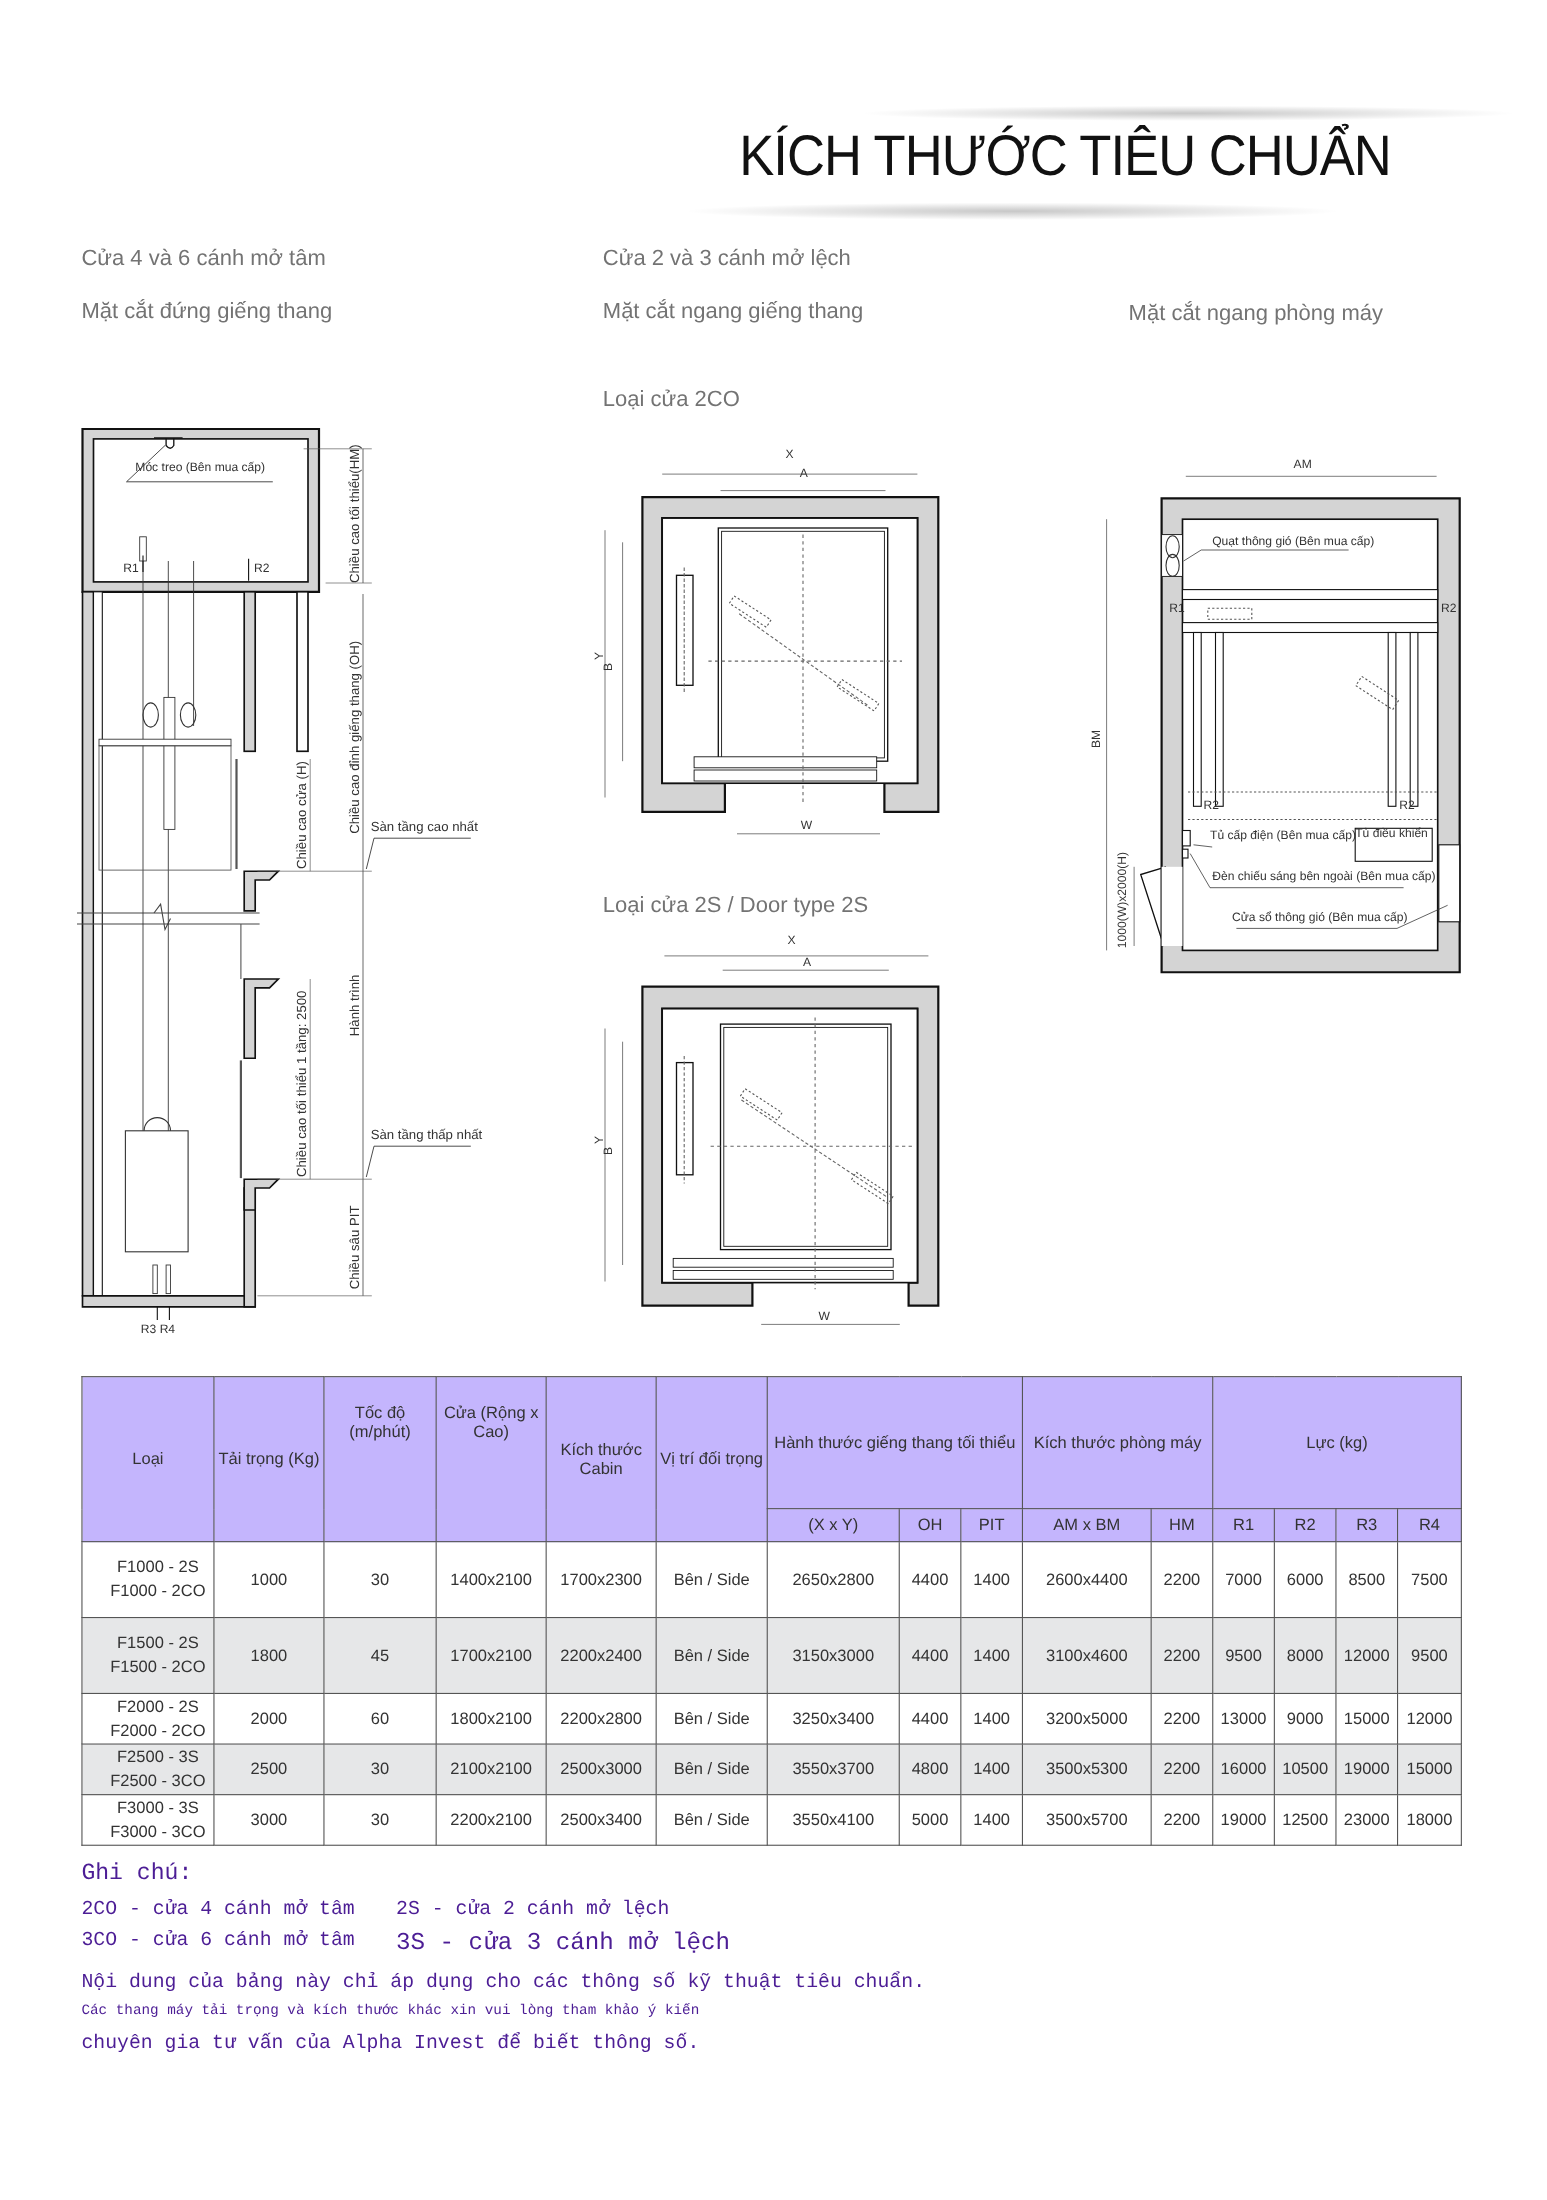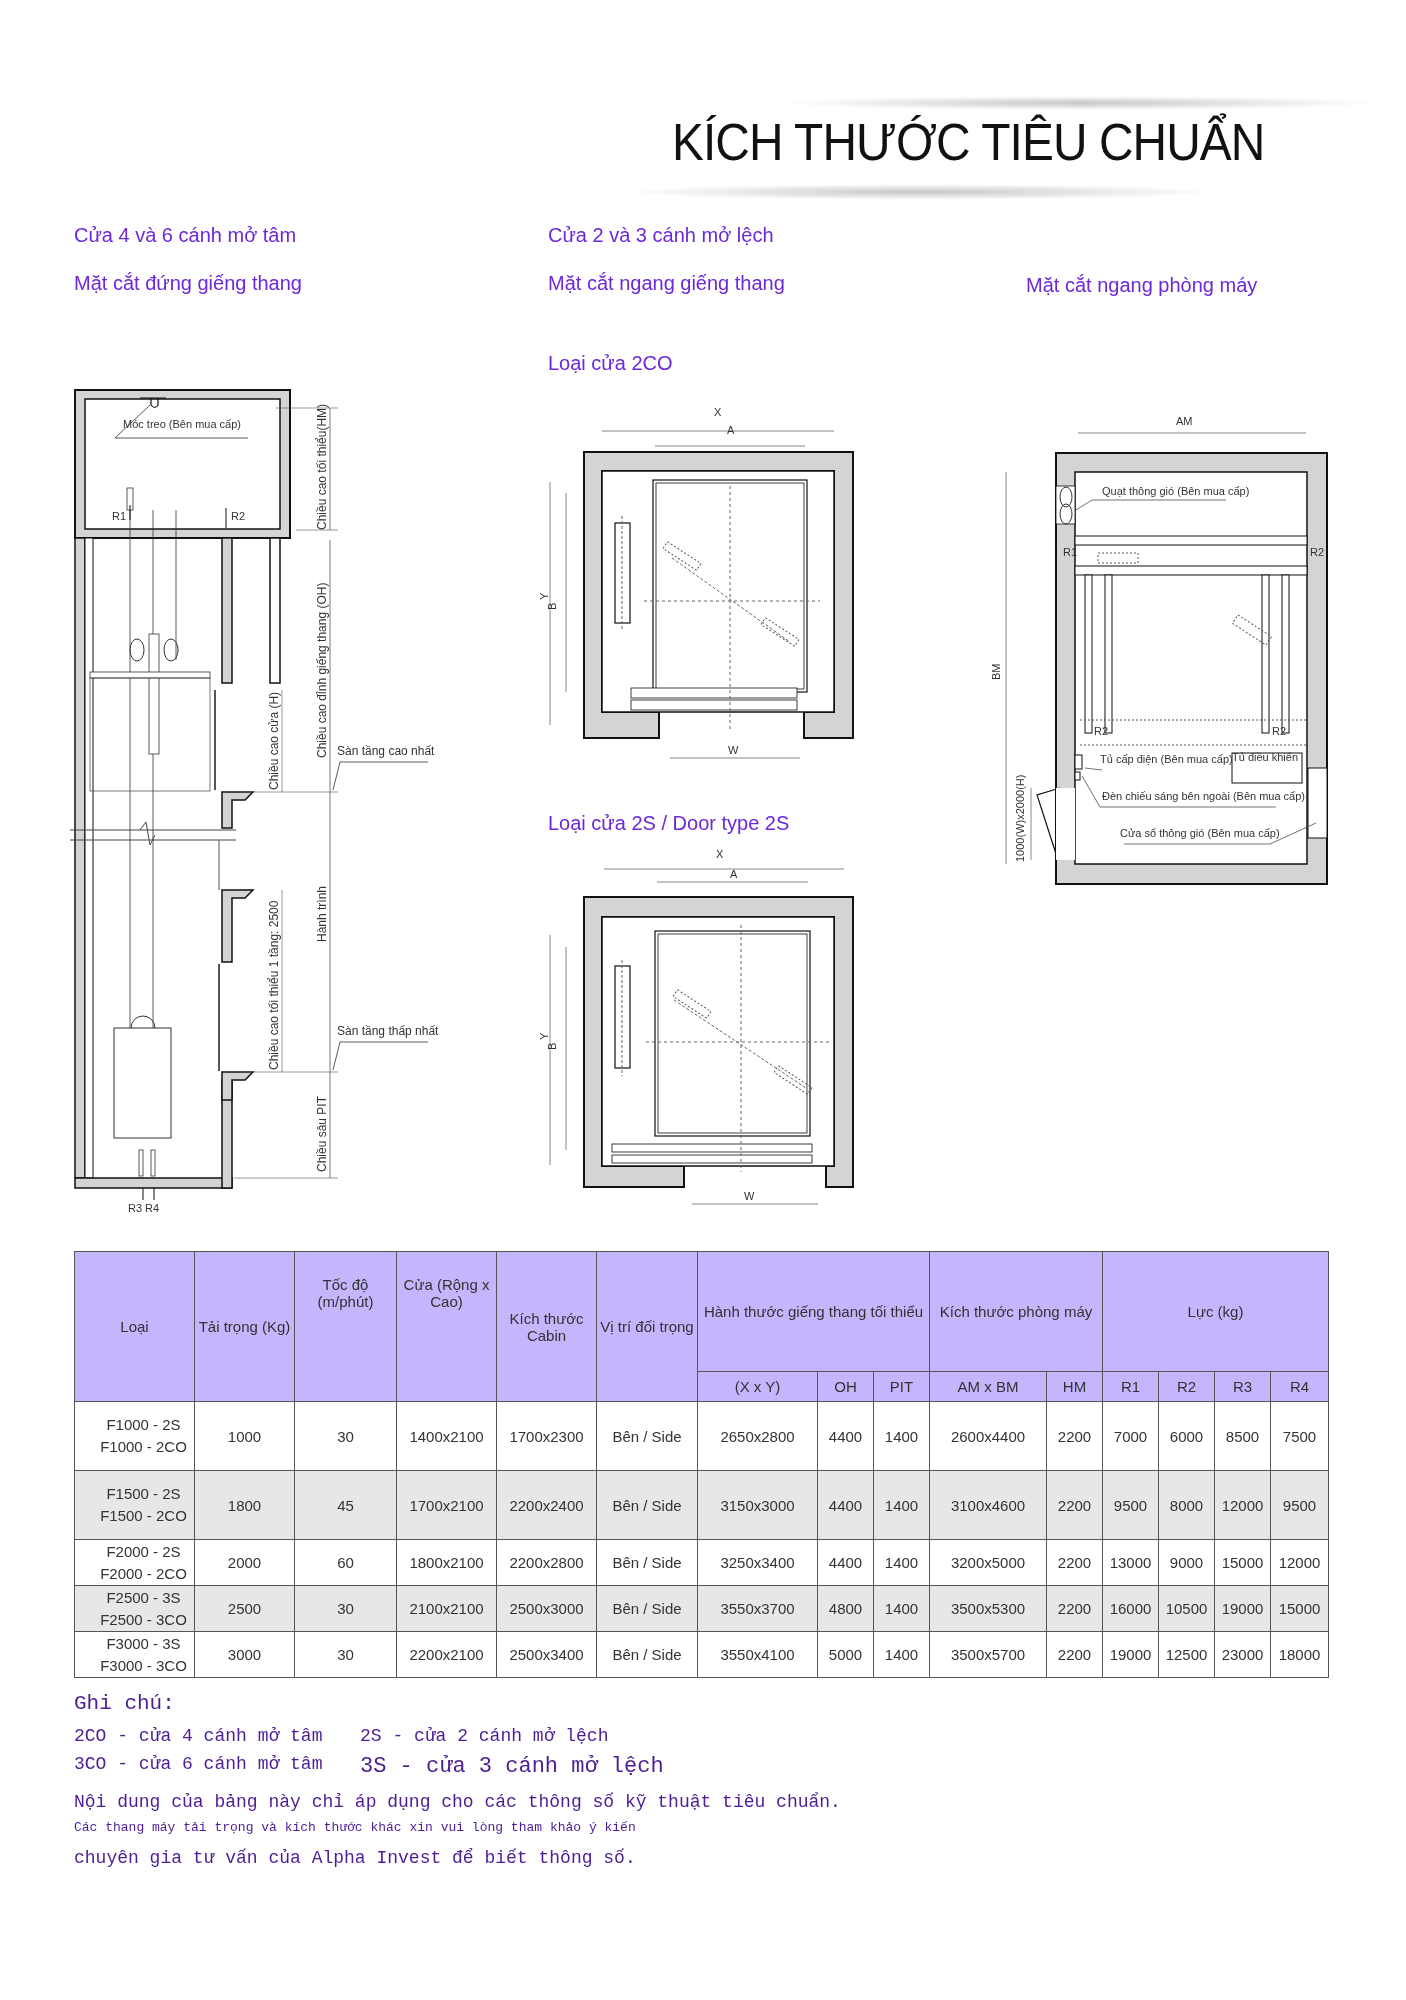--- a/index.html
+++ b/index.html
@@ -1,21 +1,21 @@
 <!DOCTYPE html>
 <html><head>
 <meta charset="utf-8">
 <style>
   html,body{margin:0;padding:0;background:#fff;}
   body{width:1406px;height:2000px;position:relative;overflow:hidden;font-family:"DejaVu Sans","Liberation Sans",sans-serif;color:#231f20;}
   .abs{position:absolute;}
   .title-shadow-top{position:absolute;left:780px;top:96px;width:600px;height:14px;background:radial-gradient(ellipse at center,rgba(0,0,0,0.22) 0%,rgba(0,0,0,0) 70%);}
   .title-shadow-bot{position:absolute;left:620px;top:184px;width:600px;height:16px;background:radial-gradient(ellipse at center,rgba(0,0,0,0.22) 0%,rgba(0,0,0,0) 70%);}
   .page-title{position:absolute;left:672px;top:112px;font-family:"Liberation Sans Narrow","Liberation Sans",sans-serif;font-size:52px;letter-spacing:-1px;color:#111;white-space:nowrap;transform:scaleX(0.92);transform-origin:left top;}
-  .sec{position:absolute;font-size:20px;color:#6d28d9;white-space:nowrap;font-family:"Liberation Sans",sans-serif;}
+  .sec{position:absolute;font-size:20px;color:#737373;white-space:nowrap;font-family:"Liberation Sans",sans-serif;}
   .lbl{font-family:"Liberation Sans",sans-serif;font-size:12px;fill:#333;}
   .lbl-s{font-family:"Liberation Sans",sans-serif;font-size:11px;fill:#333;}
   table.spec{position:absolute;left:74px;top:1251px;border-collapse:collapse;font-family:"Liberation Sans",sans-serif;font-size:15px;color:#333;table-layout:fixed;}
   table.spec th,table.spec td{border:1.5px solid #555;text-align:center;vertical-align:middle;padding:0;font-weight:normal;}
   table.spec th{background:#c4b5fd;}
   table.spec tr.alt td{background:#e6e7e8;}
   .loai{text-align:right;padding-left:18px !important;line-height:22px;}
   .notes{position:absolute;left:74px;font-family:Liberation Mono, monospace;color:#4c1d95;}
 </style>
 </head>

